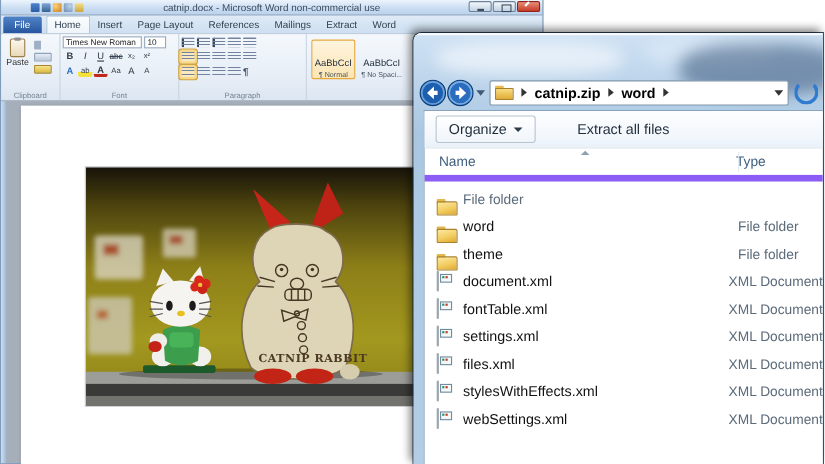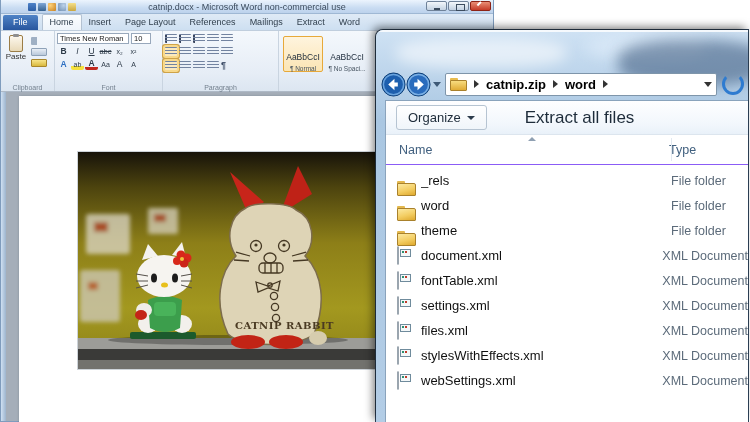--- a/index.html
+++ b/index.html
@@ -135,24 +135,24 @@
 
   .e-body { position:absolute; left:9px; top:70px; right:0; bottom:0; background:#fff;
     border-left:1px solid #8aa3bc; border-top:1px solid #8aa3bc; }
   .e-toolbar { height:34px; display:flex; align-items:center; padding:0 10px;
     background:linear-gradient(#fefeff,#f2f7fc 70%,#e9f1f9); border-bottom:1px solid #dce5ee; }
   .organize-btn { display:flex; align-items:center; gap:6px; font-size:13px; color:#1e2c3a;
     border:1px solid #b6c4d2; border-radius:3px; padding:4px 11px;
     background:linear-gradient(#fff,#f0f5fa); }
   .btn-caret { width:0; height:0; border-left:4px solid transparent; border-right:4px solid transparent;
     border-top:4px solid #2c3c4c; }
-  .extract-btn { margin-left:30px; font-size:17px; color:#1e2c3a; padding:4px 8px; }
+  .extract-btn { margin-left:30px; font-size:13px; color:#1e2c3a; padding:4px 8px; }
 
   .e-cols { height:30px; display:flex; align-items:center; position:relative;
-    border-bottom:1px solid #8b5cf6; }
+    border-bottom:6px solid #8b5cf6; }
   .col-h { font-size:12.5px; color:#41607f; }
   .col-name { padding-left:13px; width:272px; }
   .col-sep { position:absolute; left:285px; top:3px; bottom:3px; width:1px; background:#e2e9f0; }
   .col-type { padding-left:11px; }
   .sort-caret { position:absolute; left:142px; top:2px; width:0; height:0;
     border-left:4px solid transparent; border-right:4px solid transparent;
     border-bottom:4px solid #8fa0b2; }
 
   .e-list { padding-top:3px; }
   .frow { height:25px; display:flex; align-items:center; padding-left:11px; }
@@ -430,21 +430,20 @@
     <div class="e-cols" data-interactable="false">
       <i class="sort-caret" data-interactable="false"></i>
       <span class="col-h col-name" data-interactable="true">Name</span>
       <i class="col-sep" data-interactable="true"></i>
       <span class="col-h col-type" data-interactable="true">Type</span>
     </div>
 
     <div class="e-list" data-interactable="false">
       <div class="frow" data-interactable="true">
         <span class="icon-cell"><i class="folder-icon" data-interactable="false"></i></span>
-        <span class="fname" data-interactable="false">_rels</span>
         <span class="ftype" data-interactable="false">File folder</span>
       </div>
       <div class="frow" data-interactable="true">
         <span class="icon-cell"><i class="folder-icon" data-interactable="false"></i></span>
         <span class="fname" data-interactable="false">word</span>
         <span class="ftype" data-interactable="false">File folder</span>
       </div>
       <div class="frow" data-interactable="true">
         <span class="icon-cell"><i class="folder-icon" data-interactable="false"></i></span>
         <span class="fname" data-interactable="false">theme</span>

